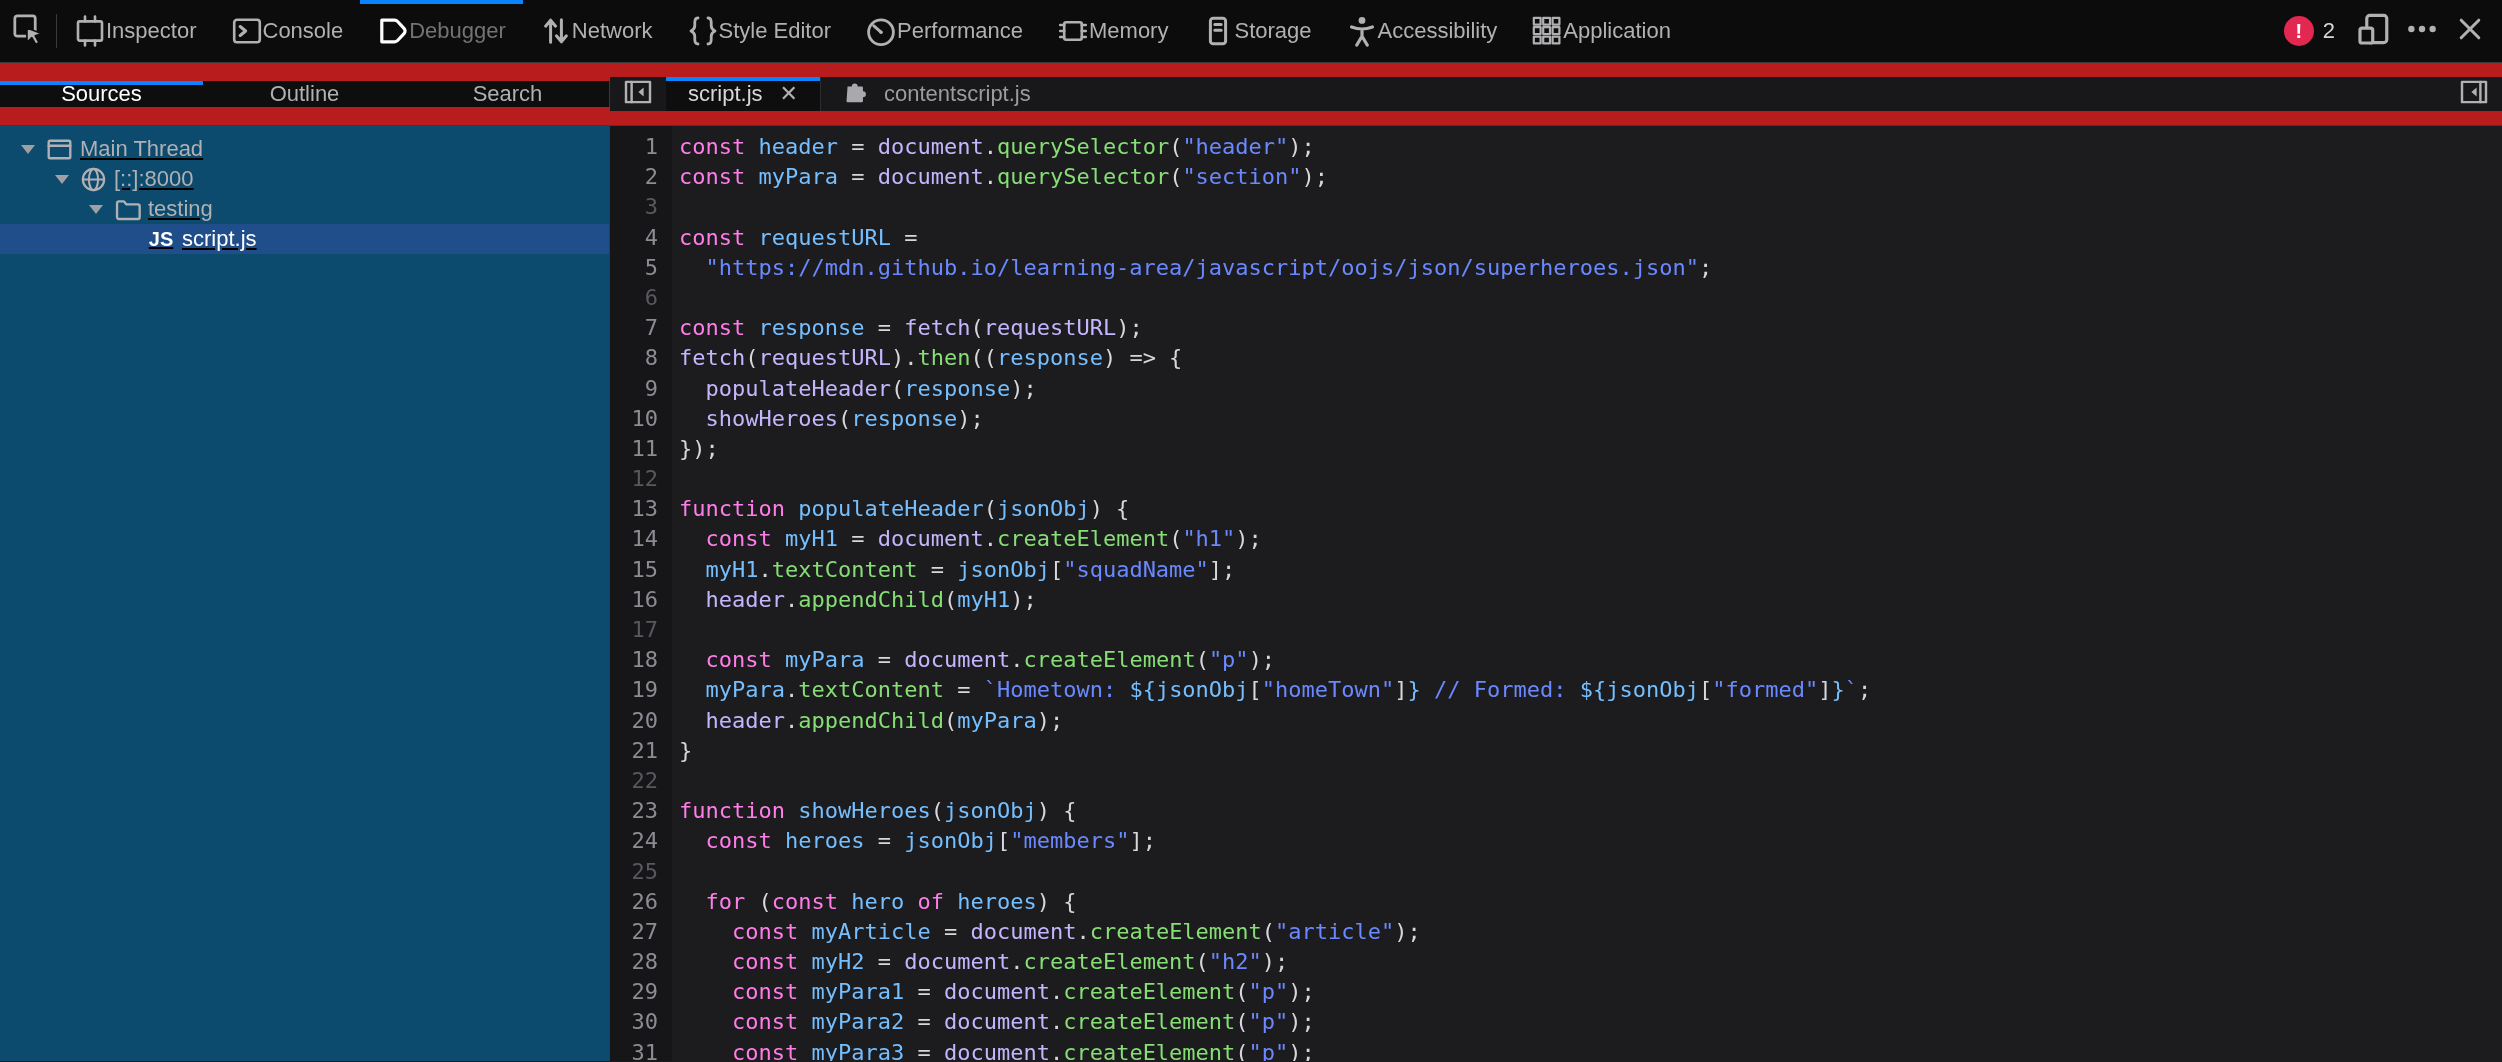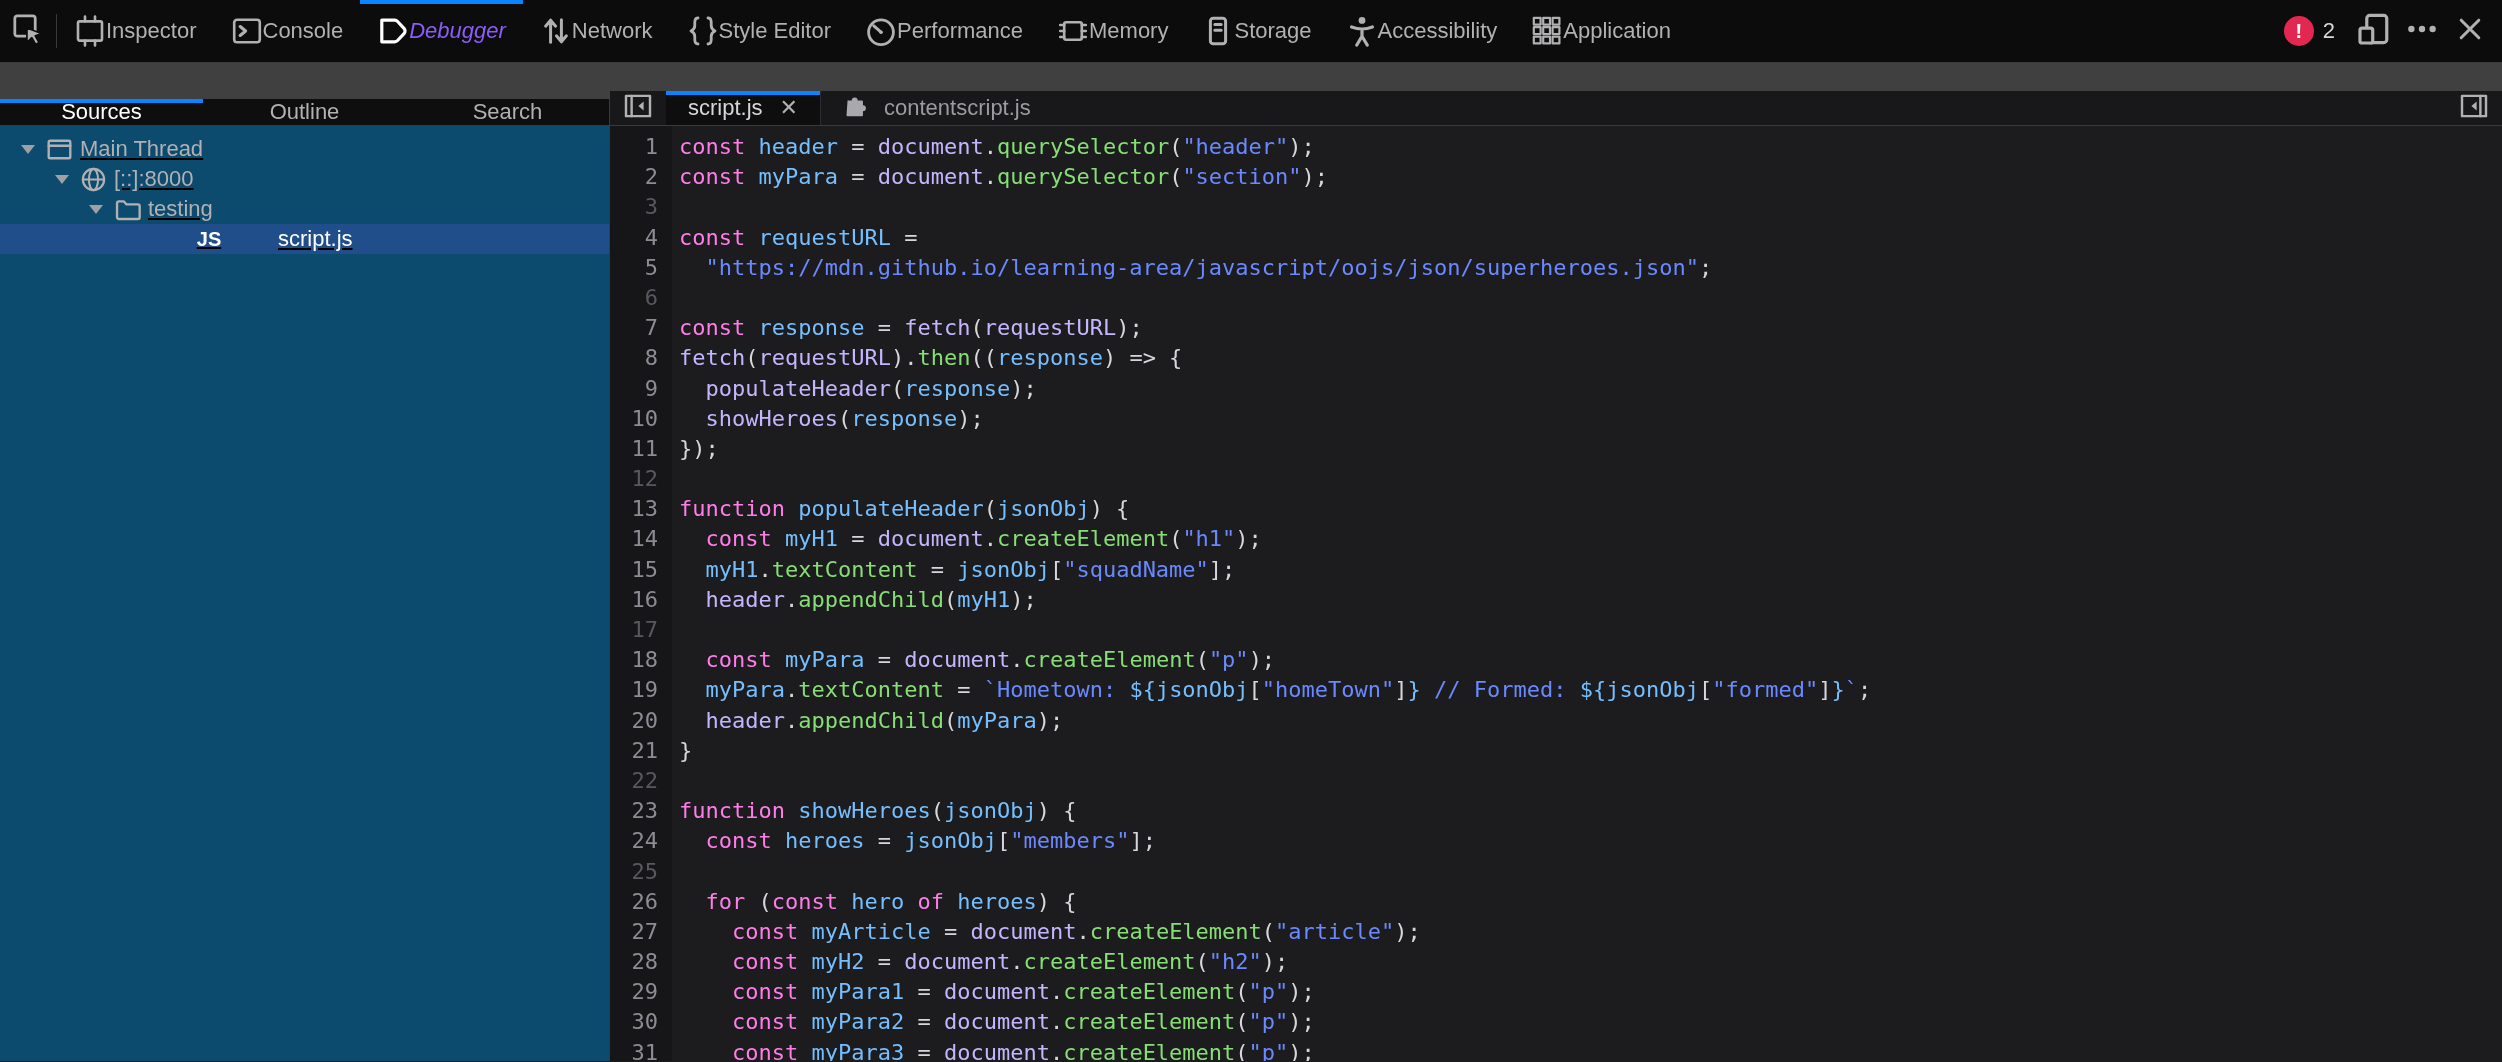--- a/index.html
+++ b/index.html
@@ -7,32 +7,32 @@
               font-family:"Liberation Sans", sans-serif; }
 
   
   .toolbar { height:63px; background:#0c0c0d; border-bottom:1px solid #3a3a3e;
              display:flex; align-items:stretch; }
   .tool-btn { width:56px; display:flex; align-items:center; justify-content:center; cursor:pointer; }
   .vsep { width:1px; background:#3a3a3e; margin:14px 0; }
   .tabs { display:flex; align-items:stretch; }
   .tab { position:relative; display:flex; align-items:center; padding:0 17px;
          color:#b1b1b3; font-size:22px; cursor:pointer; white-space:nowrap; }
-  .tab.active { color:#8b5cf6;font-style:italic; }
+  .tab.active { color:#737373; }
   .tab.active::before { content:""; position:absolute; left:0; right:0; top:0; height:4px; background:#0a84ff; }
   .tab .icn svg { display:block; }
   .toolbar-right { margin-left:auto; display:flex; align-items:center; padding-right:8px; }
   .badge-wrap { display:flex; align-items:center; gap:9px; padding:0 14px; cursor:pointer; }
   .err-badge { width:30px; height:30px; border-radius:50%; background:#e22850; color:#fff;
                font-size:21px; font-weight:bold; display:flex; align-items:center; justify-content:center; }
   .err-count { color:#d7d7db; font-size:22px; }
   .icon-btn { width:48px; height:63px; display:flex; align-items:center; justify-content:center; cursor:pointer; }
 
   
-  .row2 { height:63px; display:flex; align-items:flex-end; border-bottom:1px solid #3a3a3e; background:#404040; }
+  .row2 { height:63px; display:flex; align-items:center; border-bottom:1px solid #3a3a3e; background:#b91c1c; }
   .sidebar-head { width:610px; background:#0e0e0f; border-right:1px solid #3a3a3e; display:flex; }
   .side-tab { flex:1; position:relative; display:flex; align-items:center; justify-content:center;
               color:#b1b1b3; font-size:22px; cursor:pointer; }
   .side-tab.active { color:#ffffff; }
   .side-tab.active::before { content:""; position:absolute; left:0; right:0; top:0; height:4px; background:#0a84ff; }
   .src-tabs { flex:1; display:flex; align-items:stretch; background:#18181a; }
   .pane-btn { width:56px; display:flex; align-items:center; justify-content:center; cursor:pointer; }
   .src-tab { position:relative; display:flex; align-items:center; gap:13px; padding:0 22px;
              font-size:22px; color:#9b9ba0; cursor:pointer; white-space:nowrap; }
   .src-tab.active { background:#0e0e0f; color:#d7d7db; border-right:1px solid #2c2c30; }
@@ -278,21 +278,21 @@
         <span class="tw">
           <span class="tri"></span>
         </span>
         <span class="tree-icn">
           <svg width="27" height="27" viewBox="0 0 16 16">
             <path d="M1.8 4.2 a1 1 0 0 1 1 -1 h3.1 l1.5 1.8 h6.8 a1 1 0 0 1 1 1 v6.6 a1 1 0 0 1 -1 1 h-11.4 a1 1 0 0 1 -1 -1 z" stroke-width="1.4"></path>
           </svg>
         </span>
         <span class="tree-label">testing</span>
       </div>
-      <div class="tree-row selected" style="padding-left: 116px; gap: 48px;">
+      <div class="tree-row selected" style="padding-left: 116px;">
         <span class="tw"></span>
         <span class="tree-icn">
           <span class="js-badge">JS</span>
         </span>
         <span class="tree-label">script.js</span>
       </div>
     </aside>
   <div class="editor">
     <div class="gutter-bg"></div>
     <div class="code-scroll" id="code-lines">

